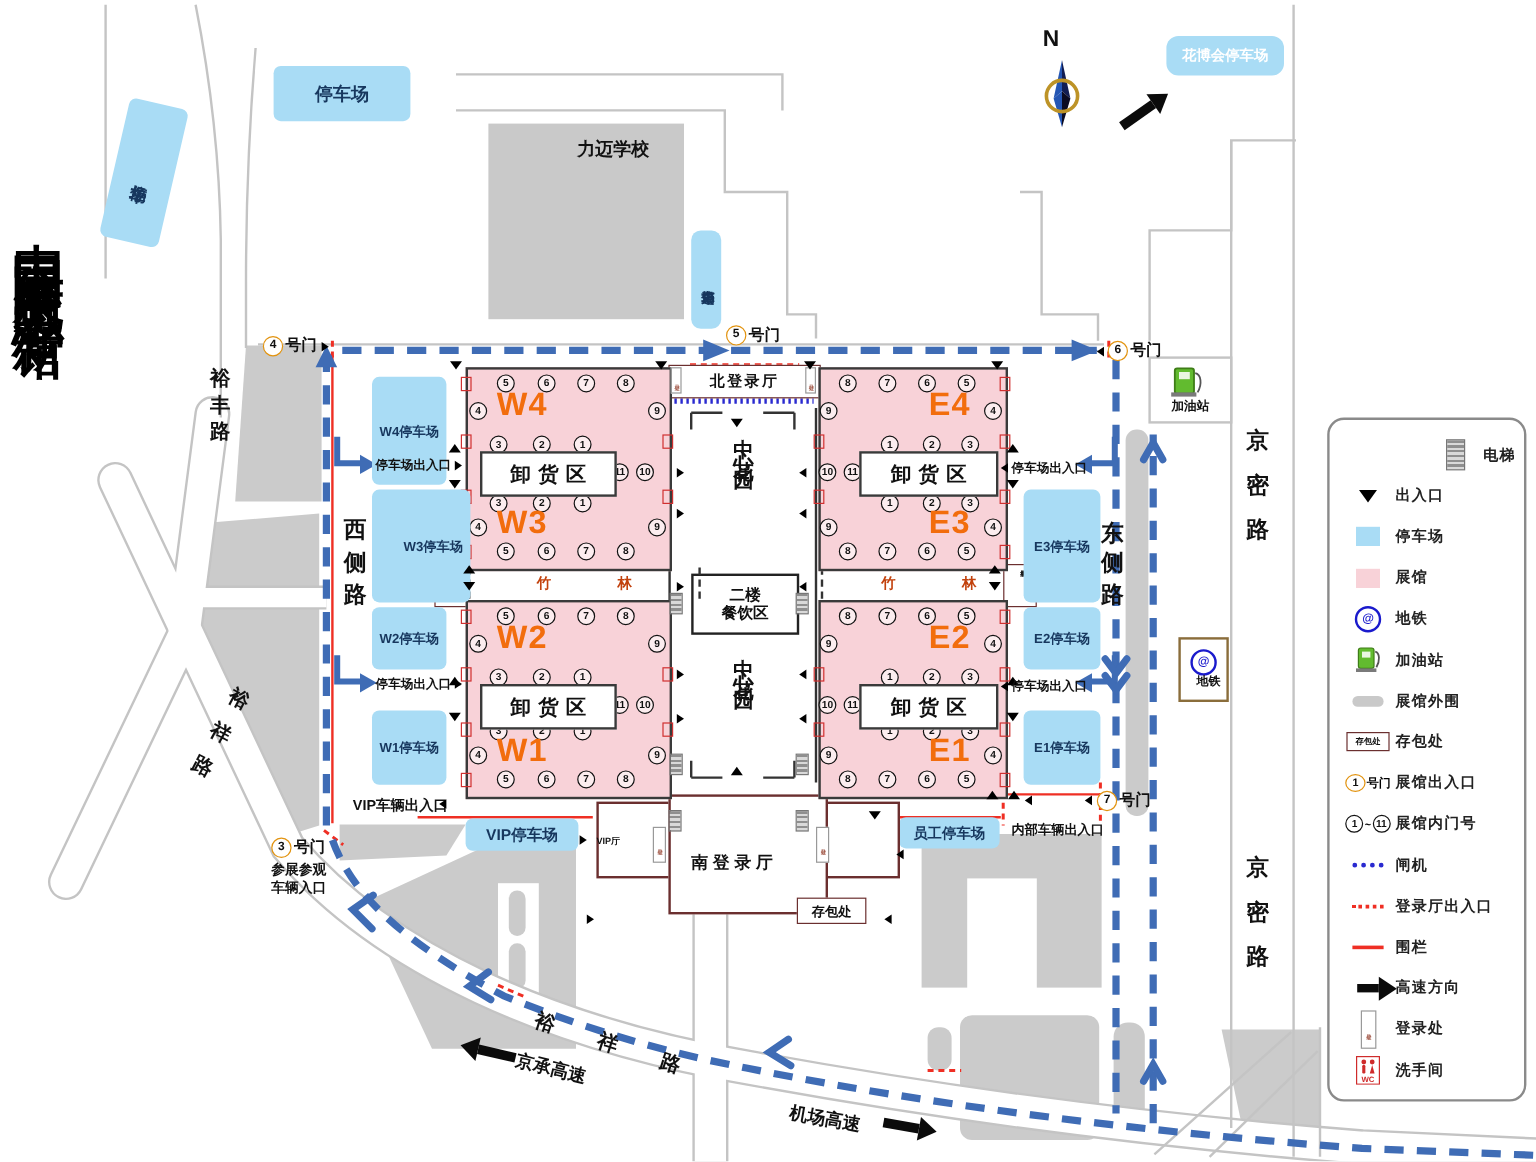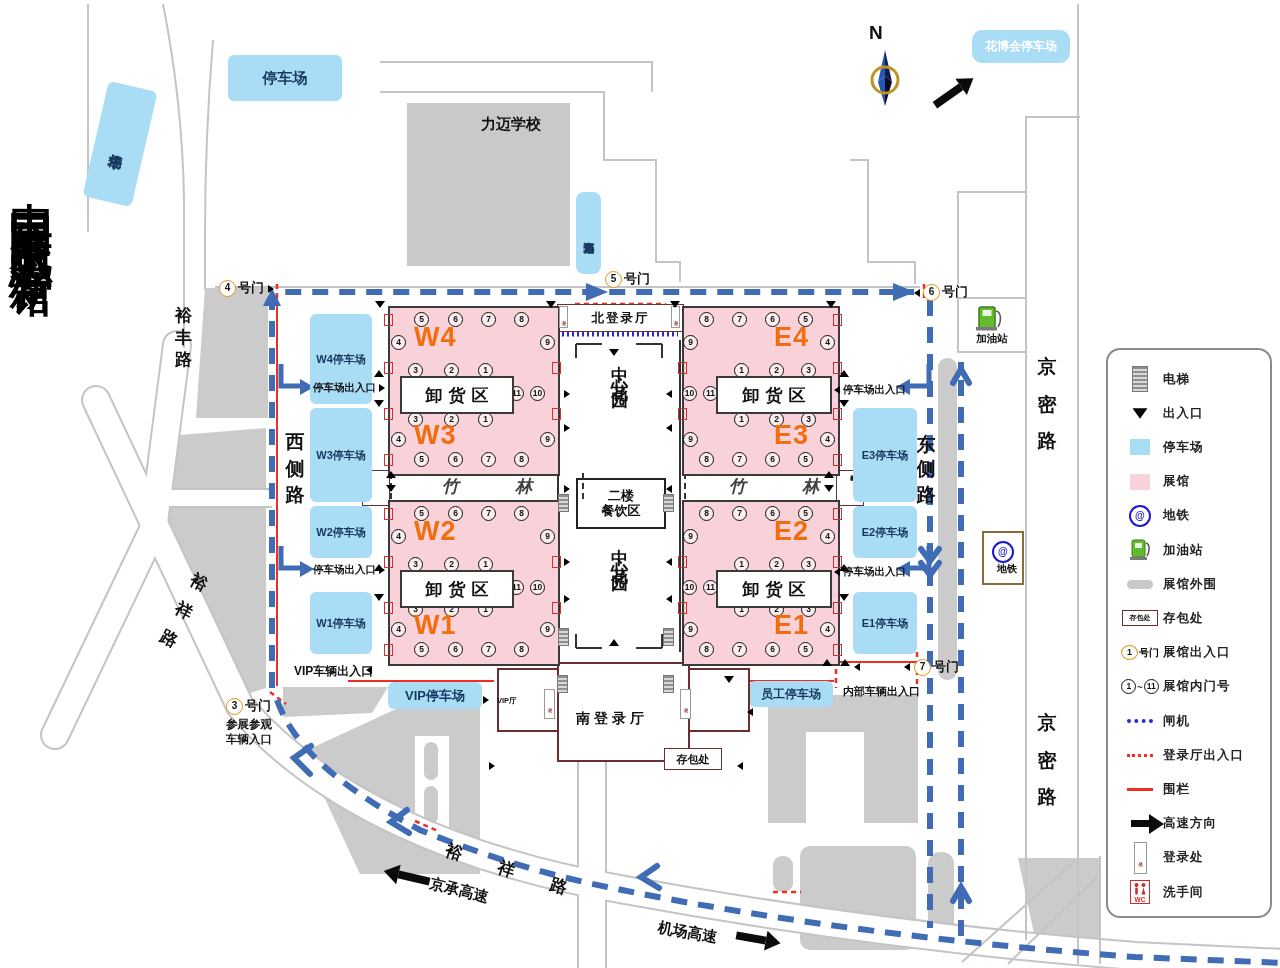--- a/index.html
+++ b/index.html
@@ -5,21 +5,21 @@
   html,body{margin:0;padding:0;background:#fff;font-family:"Liberation Sans","DejaVu Sans",sans-serif;}
   #stage{position:relative;width:1280px;height:968px;background:#fff;overflow:hidden;}
   .abs{position:absolute;}
   #title{left:10px;top:168px;font-size:43px;font-weight:900;color:#000;writing-mode:vertical-rl;text-orientation:upright;letter-spacing:7px;line-height:1;}
   .park{background:#a9dcf5;border-radius:6px;display:flex;align-items:center;justify-content:center;color:#17375e;font-weight:bold;text-align:center;}
   .vtext{writing-mode:vertical-rl;text-orientation:upright;}
   .lbl{color:#111;font-weight:bold;white-space:nowrap;}
   .hallblock{background:#f8d2d8;border:2px solid #3a3a3a;}
   .halllabel{font-size:27px;font-weight:bold;color:#f26d0d;letter-spacing:1px;line-height:1;}
   .dock{background:#fff;border:2px solid #3a3a3a;display:flex;align-items:center;justify-content:center;font-size:17px;font-weight:bold;letter-spacing:6px;padding-left:6px;color:#111;}
-  .bamboo{display:flex;align-items:center;justify-content:center;font-size:17px;font-weight:bold;letter-spacing:26px;padding-left:26px;color:#404040;border-left:2px dashed #333;border-right:2px dashed #333;font-style:italic;}
+  .bamboo{display:flex;align-items:center;justify-content:center;font-size:12px;font-weight:bold;letter-spacing:26px;padding-left:26px;color:#c2410c;border-left:2px dashed #333;border-right:2px dashed #333;}
   .cnum{width:13px;height:13px;border:1.3px solid #111;border-radius:50%;font-size:8.5px;line-height:12px;text-align:center;font-weight:bold;color:#111;background:rgba(255,255,255,.6);}
   .tri{width:0;height:0;}
   .tri-d{border-left:5px solid transparent;border-right:5px solid transparent;border-top:7px solid #000;}
   .tri-u{border-left:5px solid transparent;border-right:5px solid transparent;border-bottom:7px solid #000;}
   .tri-l{border-top:4px solid transparent;border-bottom:4px solid transparent;border-right:6px solid #000;}
   .tri-r{border-top:4px solid transparent;border-bottom:4px solid transparent;border-left:6px solid #000;}
   .elev{width:9px;height:16px;border:1px solid #777;background:repeating-linear-gradient(180deg,#8f8f8f 0 2px,#d9d9d9 2px 4px);}
   .wcm{width:7px;height:10px;border:1px solid #d03030;background:#fff radial-gradient(circle at 32% 35%,#d03030 1px,transparent 1.3px),radial-gradient(circle at 68% 35%,#d03030 1px,transparent 1.3px);}
   .regd{border:1px solid #999;background:#fff;color:#a05545;display:flex;align-items:center;justify-content:center;overflow:hidden;}
   .regd span{writing-mode:vertical-rl;text-orientation:upright;font-size:4.5px;line-height:1;}
@@ -227,21 +227,21 @@
   <div class="abs lbl" style="left:961px;top:332px;width:62px;text-align:center;font-size:10.5px;">加油站</div>
   <div class="abs" style="left:982px;top:531px;width:38px;height:50px;border:2px solid #8a6d3b;background:#fff;display:flex;flex-direction:column;align-items:center;justify-content:center;gap:1px;">
     <div class="metro-ring">@</div>
     <span class="lbl" style="font-size:10px;line-height:1.05;width:12px;">地铁</span>
   </div>
 
   <div class="abs lbl" style="left:294px;top:663px;font-size:12px;">VIP车辆出入口</div>
   <div class="abs lbl" style="left:843px;top:684px;font-size:11px;">内部车辆出入口</div>
 
   <div id="legend" class="abs">
-      <div class="lrow" style="top: 14px;">
+      <div class="lrow" style="top: 14px; justify-content: flex-end;">
         <div class="lic">
           <div class="elev" style="position: static; width: 14px; height: 24px;"></div>
         </div>
         <span class="llab">电梯</span>
       </div>
       <div class="lrow" style="top: 48.2px;">
         <div class="lic">
           <span class="tri tri-d" style="position: static; transform: scale(1.5);"></span>
         </div>
         <span class="llab">出入口</span>
@@ -474,21 +474,21 @@
     <div class="abs dock" style="left: 716px; top: 570px; width: 106px; height: 34px;">卸货区</div>
     <div class="abs wcm" style="left: 833px; top: 508px;"></div>
     <div class="abs wcm" style="left: 833px; top: 556px;"></div>
     <div class="abs wcm" style="left: 833px; top: 602px;"></div>
     <div class="abs wcm" style="left: 833px; top: 644px;"></div>
     <div class="abs wcm" style="left: 678px; top: 556px;"></div>
     <div class="abs wcm" style="left: 678px; top: 602px;"></div>
     <div class="abs tri tri-u" style="left: 839px; top: 564px;"></div>
     <div class="abs tri tri-d" style="left: 839px; top: 594px;"></div>
     <div class="abs park" style="left: 310px; top: 314px; width: 62px; height: 90px; font-size: 11px;">W4停车场</div>
-    <div class="abs park" style="left: 310px; top: 408px; width: 62px; height: 94px; font-size: 11px;">W3停车场</div>
+    <div class="abs park" style="left: 310px; top: 408px; width: 62px; height: 94px; font-size: 11px; padding-left: 20px;">W3停车场</div>
     <div class="abs park" style="left: 853px; top: 408px; width: 64px; height: 94px; font-size: 11px;">E3停车场</div>
     <div class="abs park" style="left: 310px; top: 506px; width: 62px; height: 52px; font-size: 11px;">W2停车场</div>
     <div class="abs park" style="left: 853px; top: 506px; width: 64px; height: 52px; font-size: 11px;">E2停车场</div>
     <div class="abs park" style="left: 310px; top: 592px; width: 62px; height: 62px; font-size: 11px;">W1停车场</div>
     <div class="abs park" style="left: 853px; top: 592px; width: 64px; height: 62px; font-size: 11px;">E1停车场</div>
     <div class="abs entlab" style="left: 313px; top: 381px;">
       <span>停车场出入口</span>
       <span class="tri tri-r" style="position: static;"></span>
     </div>
     <div class="abs entlab" style="left: 313px; top: 563px;">

